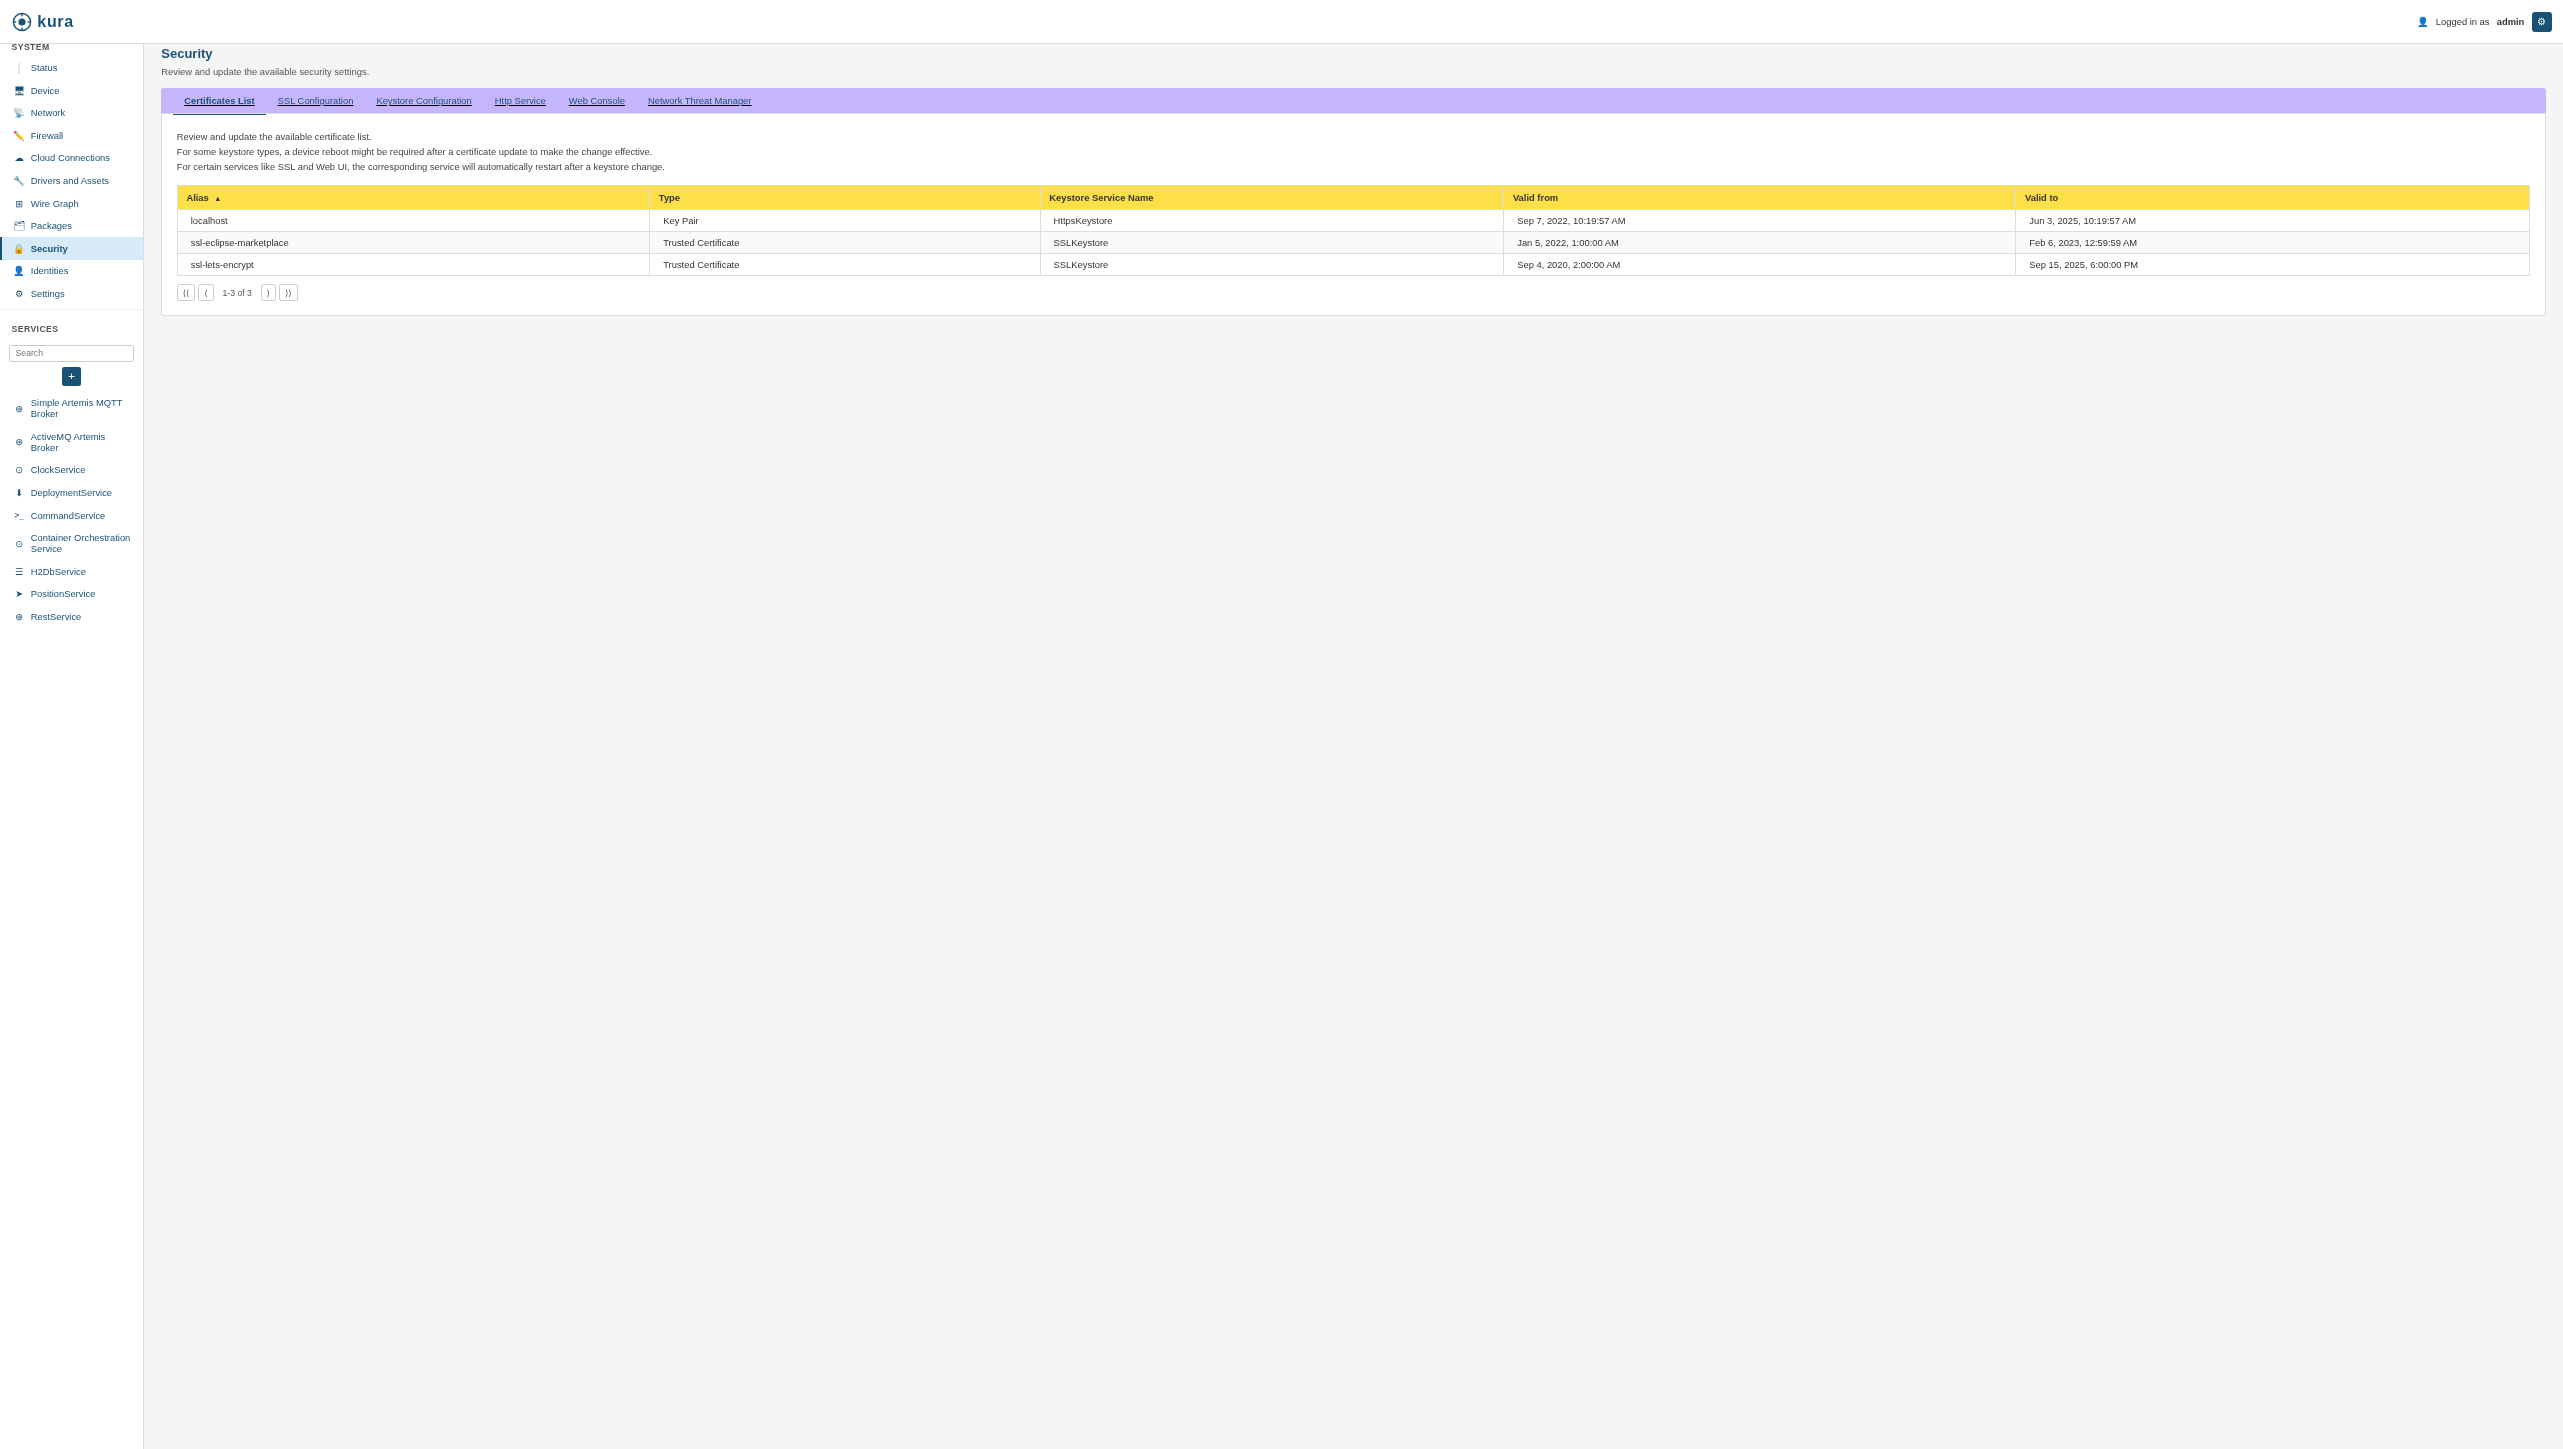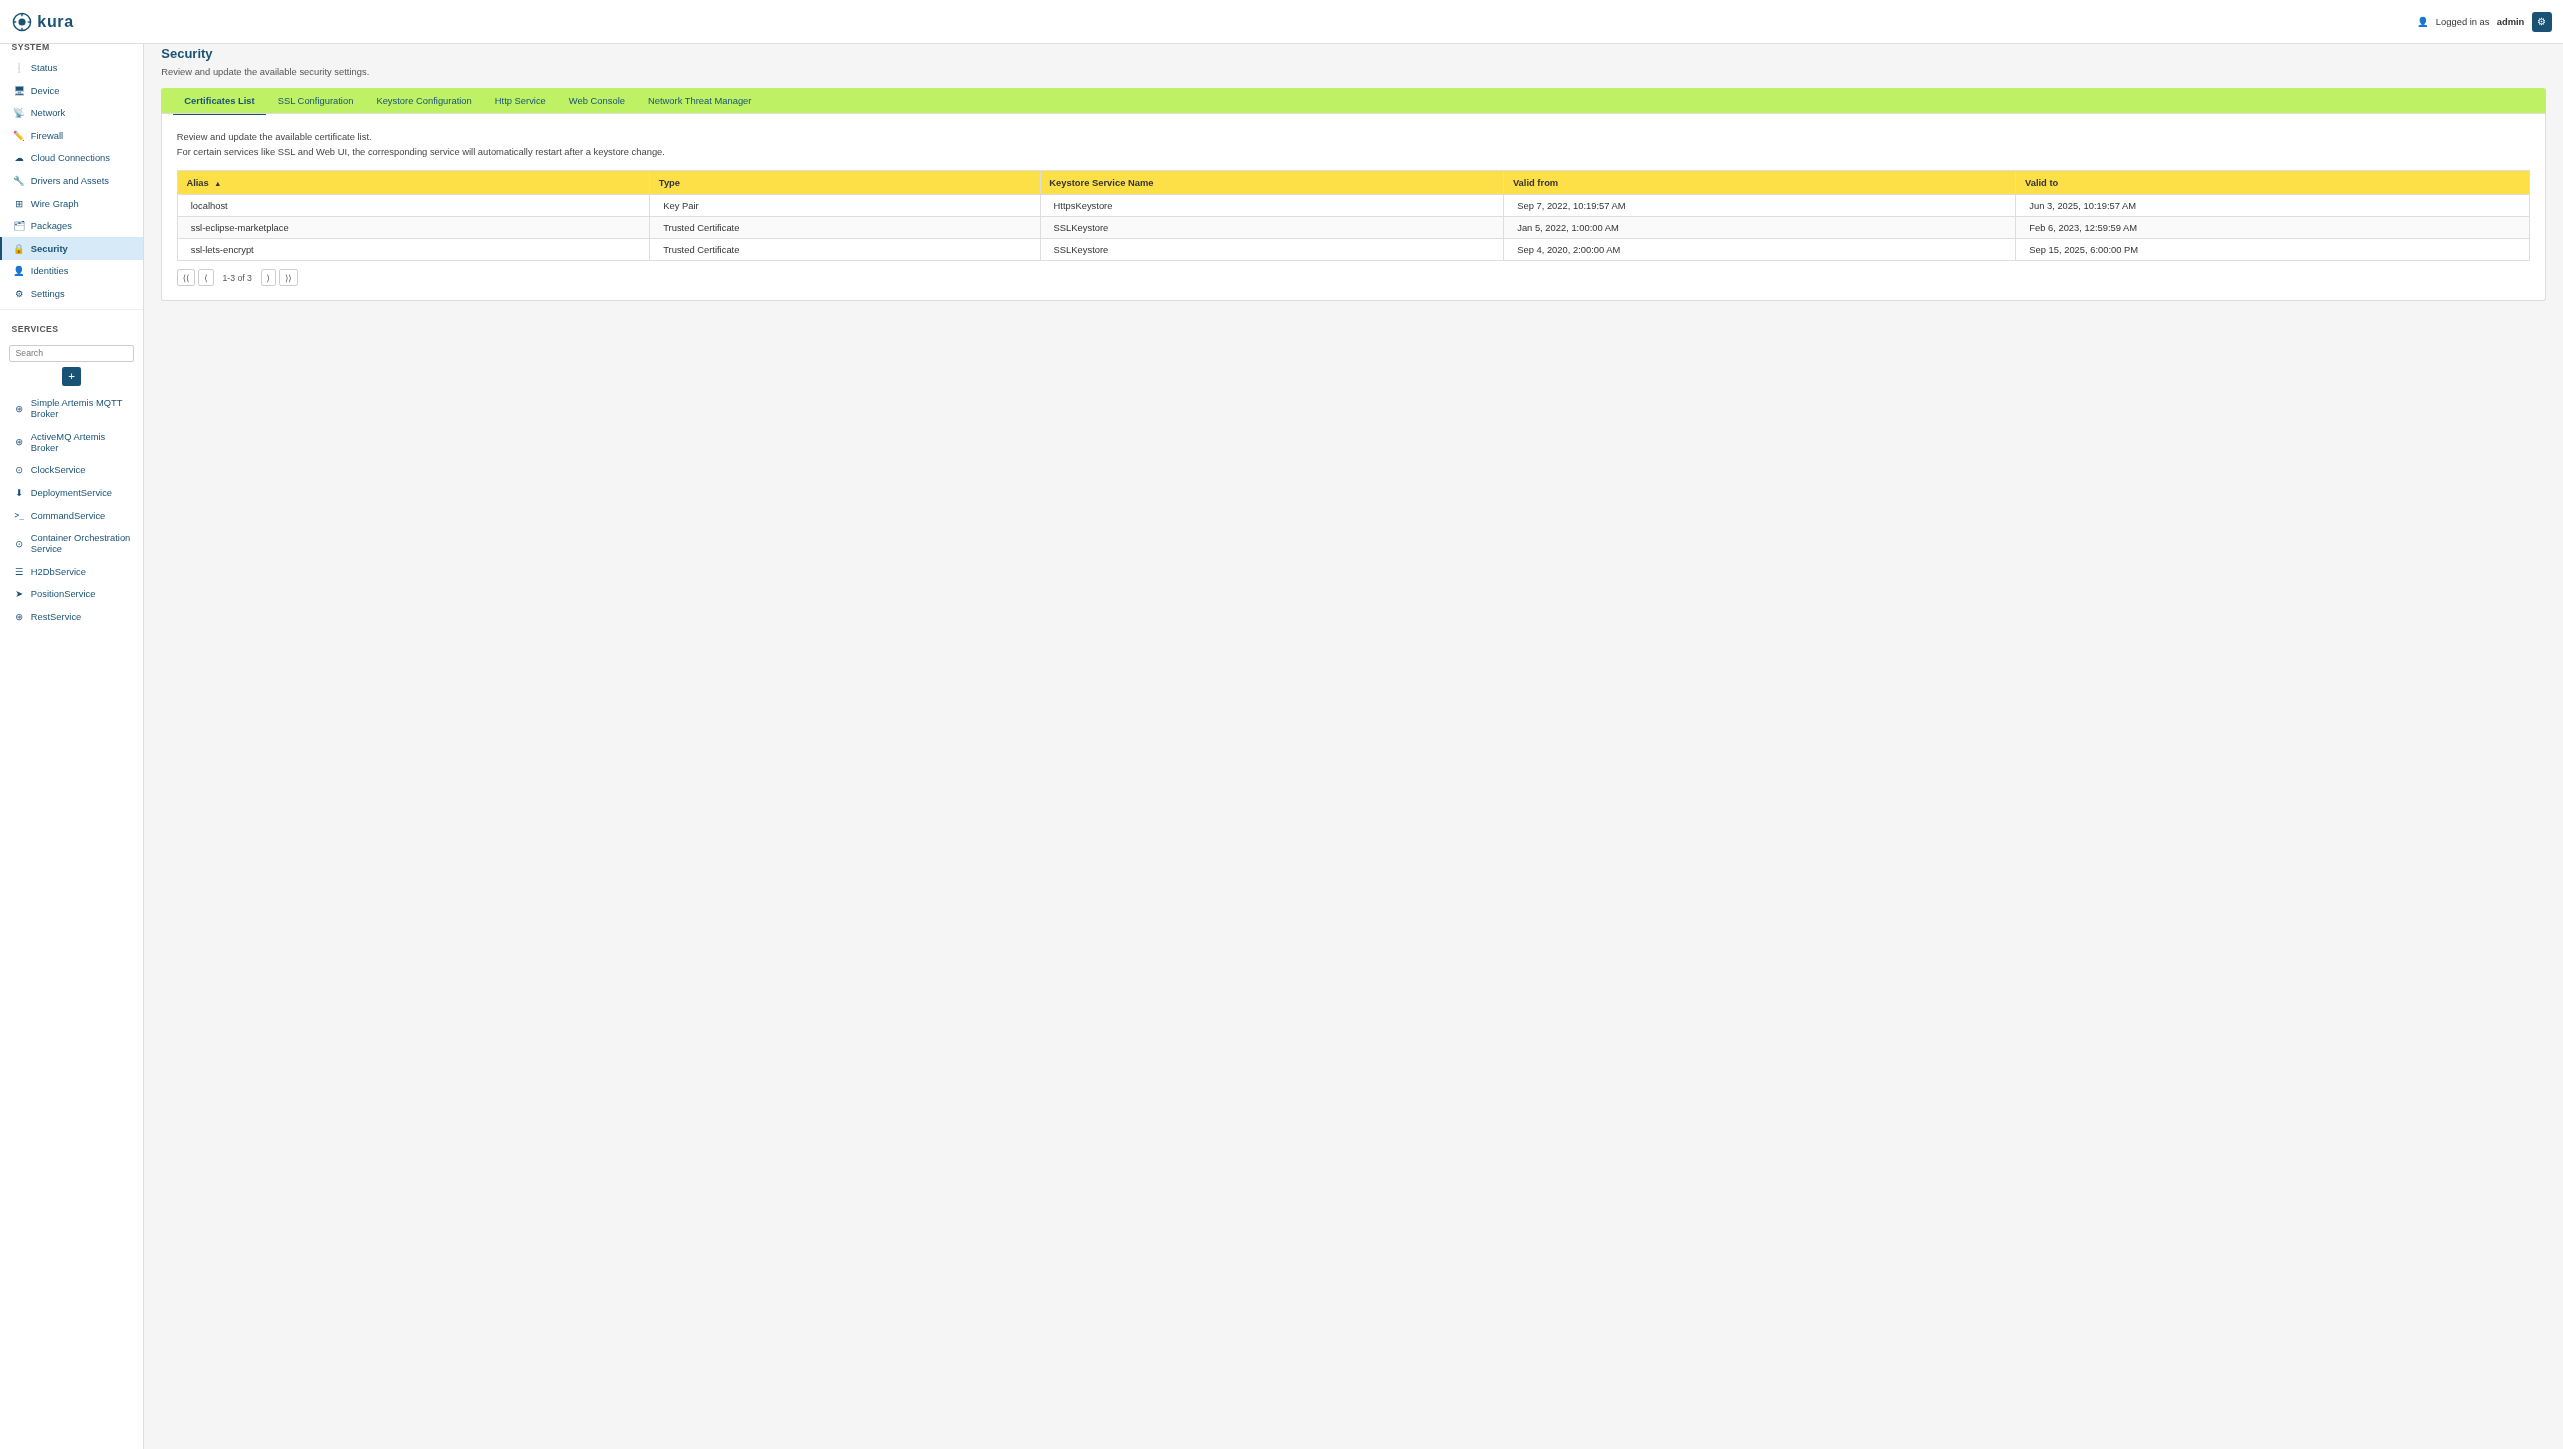--- a/index.html
+++ b/index.html
@@ -146,24 +146,25 @@
       font-size: 9.4px;
       color: #555;
       margin-bottom: 11.5px;
     }
 
     
     .tabs {
       display: flex;
       border-bottom: 1.4px solid #ddd;
       margin-bottom: 0;
-      background: #bef264;
+      background: #c4b5fd;
       padding: 0 11.5px;
       border-top-left-radius: 2.9px;
       border-top-right-radius: 2.9px;
+      text-decoration: underline;
     }
     .tab {
       padding: 7.2px 11.5px;
       cursor: pointer;
       font-size: 9.4px;
       color: #1a5276;
       border-bottom: 1.4px solid transparent;
       margin-bottom: -1.4px;
     }
     .tab.active {
@@ -400,20 +401,21 @@
       <div class="tab">SSL Configuration</div>
       <div class="tab">Keystore Configuration</div>
       <div class="tab">Http Service</div>
       <div class="tab">Web Console</div>
       <div class="tab">Network Threat Manager</div>
     </div>
 
     <div class="panel">
       <div class="panel-description">
         <div>Review and update the available certificate list.</div>
+        <div>For some keystore types, a device reboot might be required after a certificate update to make the change effective.</div>
         <div>For certain services like SSL and Web UI, the corresponding service will automatically restart after a keystore change.</div>
       </div>
 
 
       <table class="data-table">
         <thead>
           <tr>
             <th>
               <span>Alias</span>
               <span class="sort-icon">▲</span>

